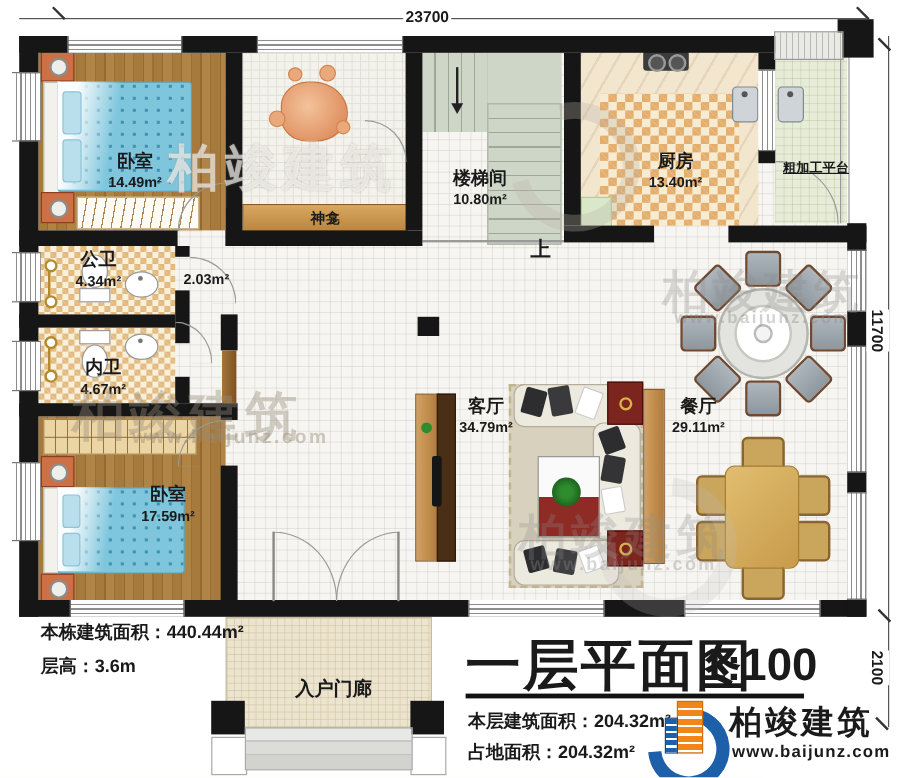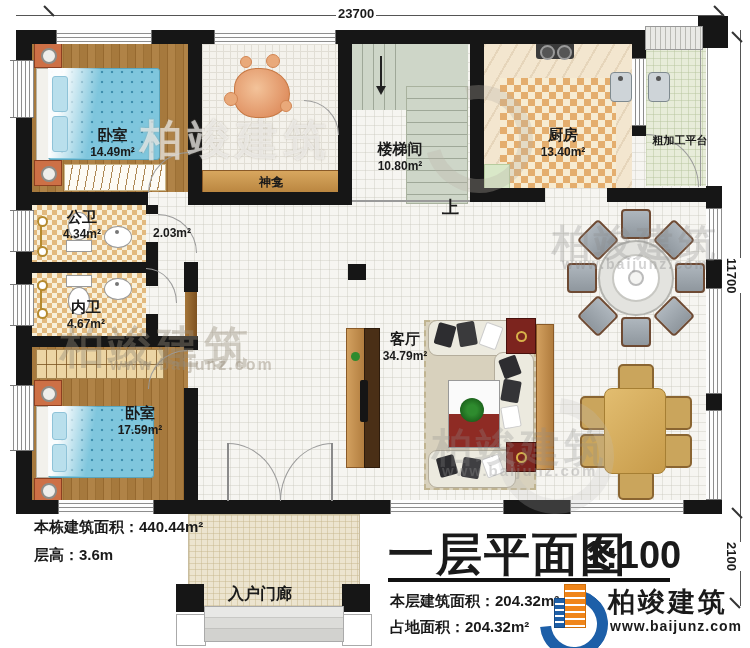--- a/index.html
+++ b/index.html
@@ -277,41 +277,45 @@
     <div class="ar">14.49m²</div>
   </div>
   <div class="abs rl" style="left:350px;top:140px;width:100px;">
     <div class="nm">楼梯间</div>
     <div class="ar">10.80m²</div>
   </div>
   <div class="abs rl" style="left:518px;top:126px;width:90px;">
     <div class="nm">厨房</div>
     <div class="ar">13.40m²</div>
   </div>
-  <div class="abs rl rl-sm" style="left:640px;top:134px;width:80px;">
+  <div class="abs rl rl-sm" style="left:640px;top:134px;width:80px;text-decoration:underline;">
     <div class="nm">粗加工平台</div>
   </div>
   <div class="abs rl" style="left:46px;top:208px;width:72px;">
     <div class="nm">公卫</div>
     <div class="ar">4.34m²</div>
   </div>
   <div class="abs lbl" style="left:144px;top:226px;width:56px;font-size:12px;text-align:center;">2.03m²</div>
   <div class="abs rl" style="left:50px;top:298px;width:72px;">
     <div class="nm">内卫</div>
     <div class="ar">4.67m²</div>
   </div>
   <div class="abs rl" style="left:96px;top:404px;width:88px;">
     <div class="nm">卧室</div>
     <div class="ar">17.59m²</div>
   </div>
   <div class="abs rl" style="left:365px;top:330px;width:80px;">
     <div class="nm">客厅</div>
     <div class="ar">34.79m²</div>
   </div>
-  <div class="abs lbl" style="left:228px;top:564px;width:100px;font-size:16px;margin-top:20px;">入户门廊</div>
+  <div class="abs rl" style="left:542px;top:330px;width:80px;">
+    <div class="nm">餐厅</div>
+    <div class="ar">29.11m²</div>
+  </div>
+  <div class="abs lbl" style="left:228px;top:564px;width:100px;font-size:16px;text-align:center;">入户门廊</div>
   <div class="abs lbl" style="left:442px;top:196px;font-size:17px;">上</div>
 
   <div class="abs wm" style="left:140px;top:112px;font-size:42px;letter-spacing:6px;color:rgba(255,255,255,.6);text-shadow:0 0 2px rgba(150,140,120,.5);">柏竣建筑</div>
   <div class="abs" style="left:425px;top:85px;width:80px;height:80px;border:14px solid rgba(185,180,170,.3);border-left-color:transparent;border-radius:50%;transform:rotate(30deg);"></div>
   <div class="abs wm" style="left:552px;top:218px;font-size:38px;letter-spacing:4px;color:rgba(140,140,140,.30);">柏竣建筑</div>
   <div class="abs wm" style="left:562px;top:256px;font-size:14px;letter-spacing:2px;color:rgba(140,140,140,.38);">www.baijunz.com</div>
   <div class="abs wm" style="left:60px;top:318px;font-size:44px;letter-spacing:4px;color:rgba(150,140,122,.40);">柏竣建筑</div>
   <div class="abs wm" style="left:110px;top:356px;font-size:16px;letter-spacing:2px;color:rgba(150,140,122,.45);">www.baijunz.com</div>
   <div class="abs wm" style="left:432px;top:420px;font-size:40px;letter-spacing:4px;color:rgba(140,140,140,.28);">柏竣建筑</div>
   <div class="abs wm" style="left:442px;top:462px;font-size:15px;letter-spacing:2px;color:rgba(140,140,140,.35);">www.baijunz.com</div>

